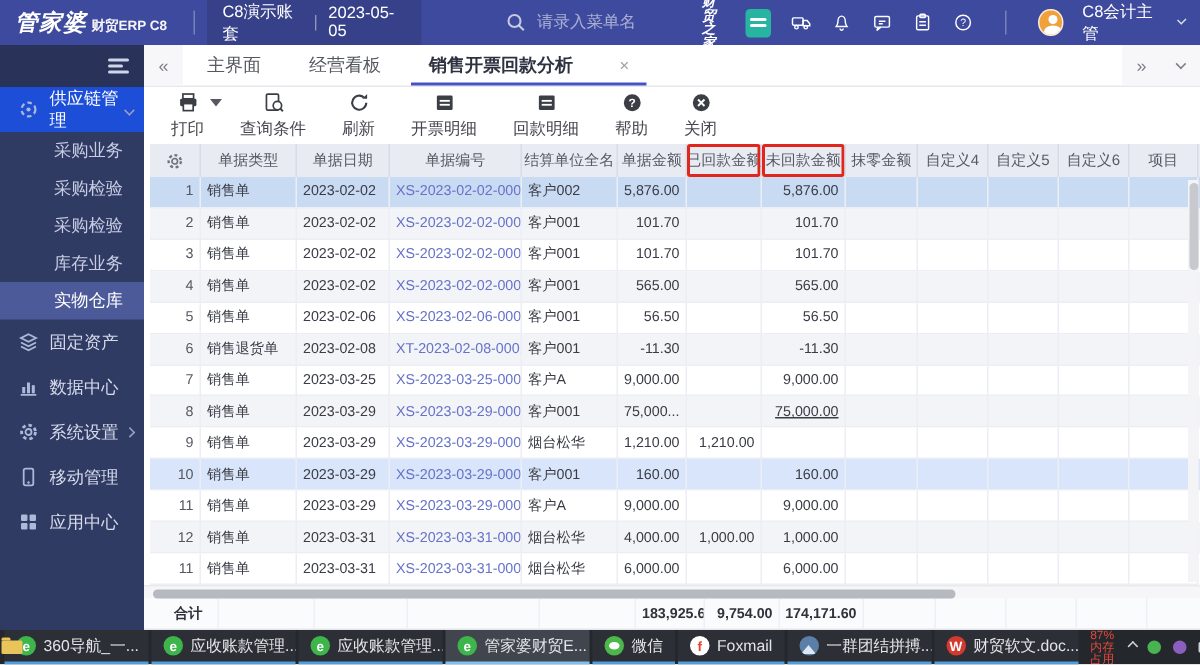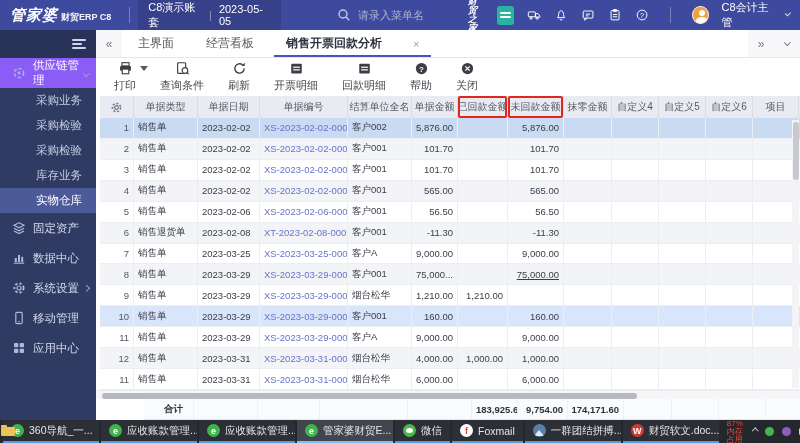--- a/index.html
+++ b/index.html
@@ -34,21 +34,21 @@
   .chev.sm { width:4.5px; height:4.5px; }
 
   
   .sidebar { position:absolute; top:30px; left:0; width:96px; bottom:23px; background:#303b64; color:#d6dbec; }
   .hamburger { height:28px; background:#29335a; display:flex; align-items:center; justify-content:flex-end; padding-right:10px; }
   .hamburger .bars { width:14px; }
   .hamburger .bars i { display:block; height:1.6px; background:#cfd5ea; margin:2.6px 0; border-radius:1px; }
   .hamburger .bars i:nth-child(2) { width:10px; }
   .sb-item { display:flex; align-items:center; height:30px; padding:0 8px 0 12px; font-size:11.5px; cursor:default; position:relative; }
   .sb-item.sub { height:25px; padding-left:36px; color:#c6cce1; }
-  .sb-item.open { background:#8b5cf6; color:#fff; }
+  .sb-item.open { background:#1d4ed8; color:#fff; }
   .sb-item.active { background:#4d5a99; color:#fff; }
   .sb-ico { width:14px; height:14px; margin-right:7px; display:inline-flex; color:#aeb8d8; flex:0 0 14px; }
   .sb-ico svg { width:100%; height:100%; }
   .sb-chev { margin-left:auto; color:#97a1c4; display:inline-flex; }
 
   
   .content { position:absolute; left:96px; top:30px; right:0; bottom:23px; display:flex; flex-direction:column; background:#fff; }
 
   .tabbar { height:28px; display:flex; align-items:stretch; border-bottom:1px solid #e6e7ec; background:#fff; }
   .tab-nav { width:26px; display:flex; align-items:center; justify-content:center; color:#7a7d86; font-size:12px; background:#f7f7f9; }
@@ -84,21 +84,21 @@
   .tr.sel-primary { background:#c9daf3; }
   .tr.sel-secondary { background:#d9e5fa; }
   .td { display:flex; align-items:center; font-size:9.5px; color:#3a3d45; border-right:1px solid #eceef3; border-bottom:1px solid #eceef3; padding:0 4px; white-space:nowrap; overflow:hidden; }
   .td.num { justify-content:flex-end; color:#55585f; }
   .td.right { justify-content:flex-end; }
   .td.link { color:#6673c9; }
   .hscroll { height:9px; background:#f6f6f8; border-top:1px solid #e9eaee; position:relative; }
   .hscroll .thumb { position:absolute; left:6px; top:1.5px; height:6px; width:76%; background:#b6b9c0; border-radius:3px; }
   .vscroll { position:absolute; top:24px; right:1px; bottom:2px; width:7px; background:#f4f4f6; }
   .vscroll .thumb { position:absolute; top:2px; left:0.5px; width:6px; height:58px; background:#c7c9cf; border-radius:3px; }
-  .total-row { height:21px; display:flex; background:#fafbfc; border-bottom:1px solid #e4e6ea; padding-left:16px;margin-left:48px; }
+  .total-row { height:21px; display:flex; background:#fafbfc; border-bottom:1px solid #e4e6ea; padding-left:16px; }
   .total-row .td { border-right:1px solid #eef0f4; border-bottom:none; font-weight:bold; color:#2f323a; }
   .total-row .td.label { font-weight:bold; justify-content:flex-start; }
   .total-row .td.clip { justify-content:flex-start; }
 
   
   .taskbar { position:absolute; left:0; right:0; bottom:0; height:23px; background:#24272c; display:flex; align-items:stretch; color:#e4e5e8; }
   .folder-ico { width:16px; margin:5px 2px 0 1px; position:relative; }
   .folder-ico::before { content:''; position:absolute; width:14px; height:9px; background:#e8c45a; border-radius:1px; top:2px; }
   .folder-ico::after { content:''; position:absolute; width:6px; height:2px; background:#e8c45a; border-radius:1px 1px 0 0; top:0; }
   .tb-item { display:flex; align-items:center; gap:5px; padding:0 8px; font-size:10.5px; background:#2c3036; border-bottom:2px solid #4f9ede; margin-right:2px; max-width:96px; white-space:nowrap; overflow:hidden; }

